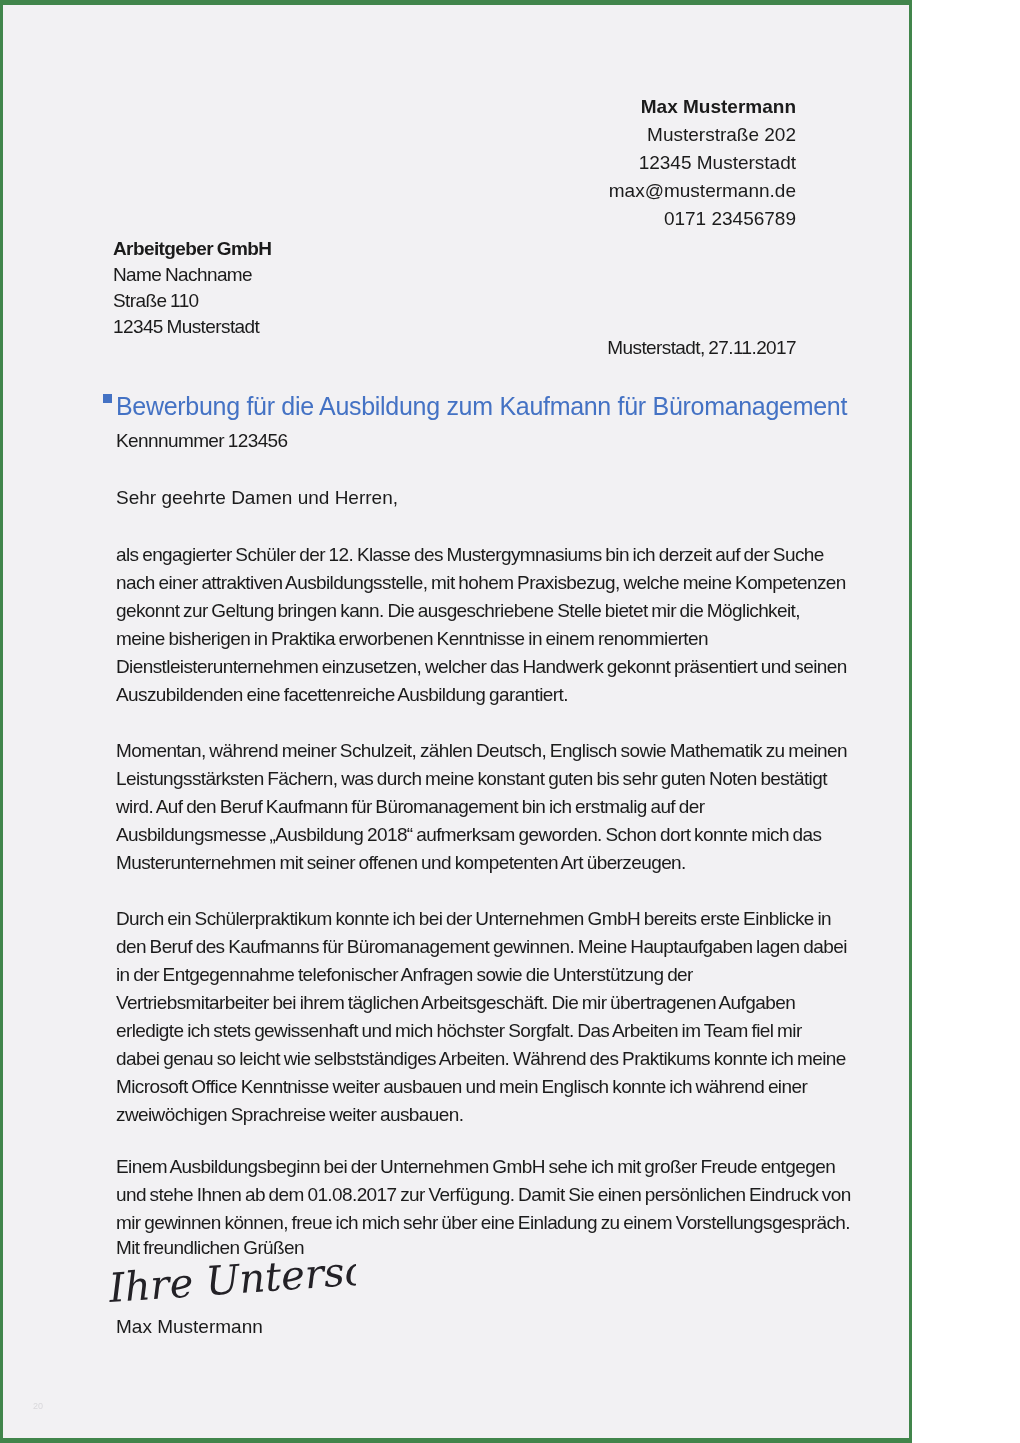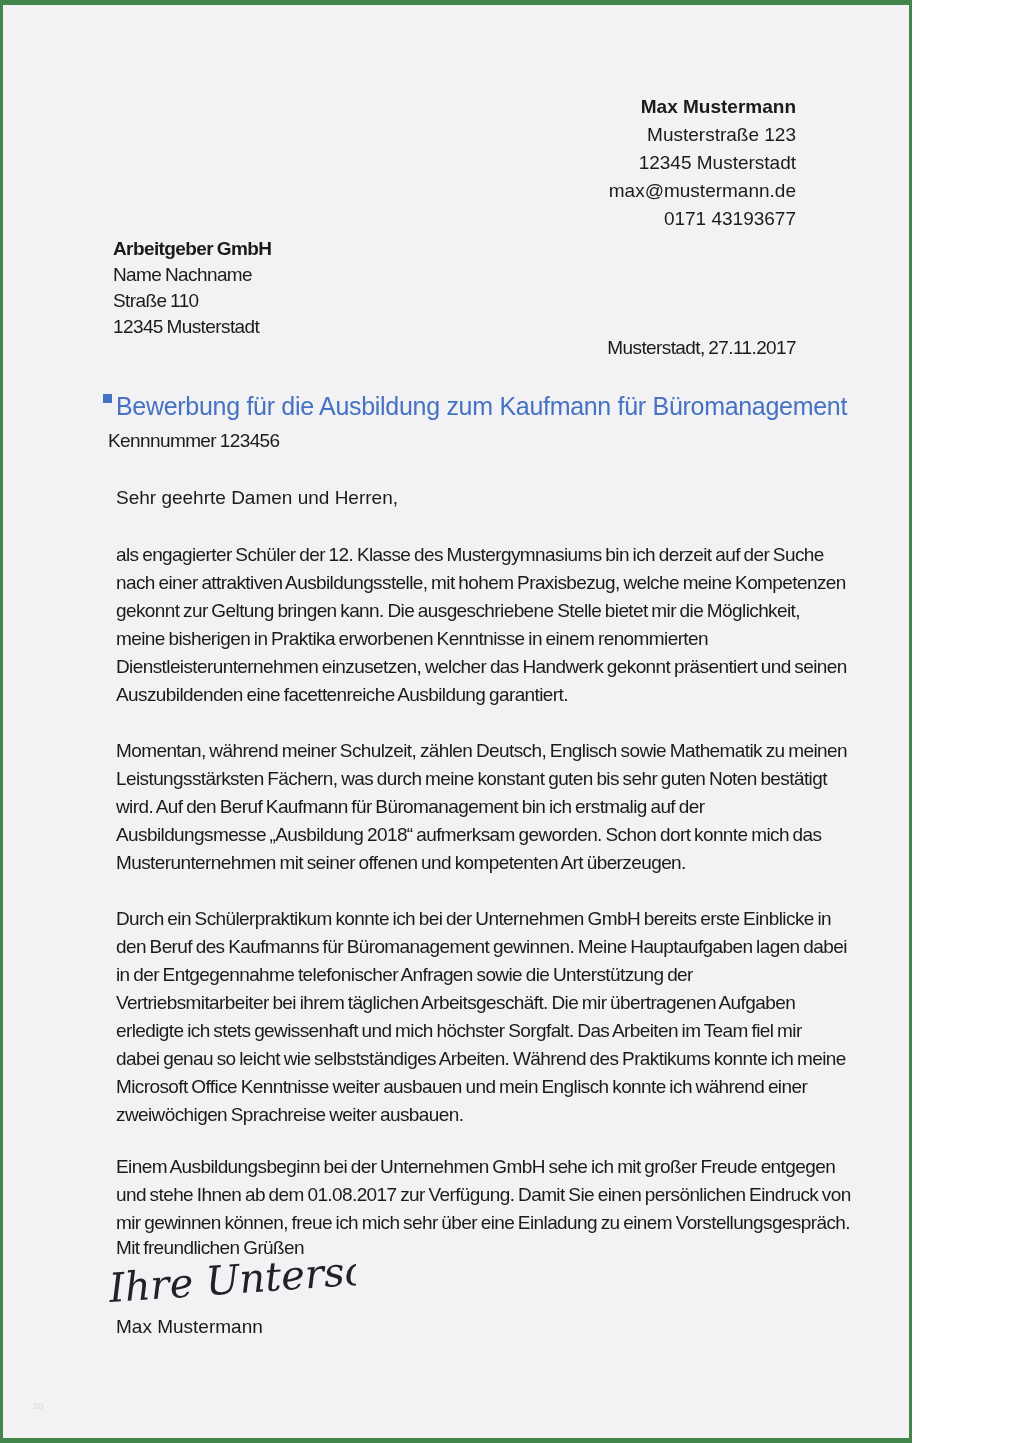--- a/index.html
+++ b/index.html
@@ -65,21 +65,21 @@
     margin-right: 4px;
     flex: 0 0 auto;
   }
   .subject-title {
     font-size: 25px;
     line-height: 30px;
     color: #4472c4;
     letter-spacing: -0.3px;
     text-align: right;
   }
-  .reference { top: 425px; left: 105px; font-size: 19px; }
+  .reference { top: 425px; left: 113px; font-size: 19px; }
   .salutation { top: 482px; left: 113px; font-size: 19px; }
 
   .para1 { top: 536px; left: 113px; width: 810px; }
   .para2 { top: 732px; left: 113px; width: 810px; }
   .para3 { top: 900px; left: 113px; width: 810px; }
   .para4 { top: 1148px; left: 113px; width: 810px; }
   .closing { top: 1229px; left: 113px; }
 
   .signature-svg {
     top: 1248px;
@@ -105,24 +105,24 @@
     color: #d9d8db;
   }
 </style>
 </head>
 <body>
 
 <div class="page">
 
   <div class="abs sender-block">
     <div class="bold">Max Mustermann</div>
-    <div>Musterstraße 123</div>
+    <div>Musterstraße 202</div>
     <div>12345 Musterstadt</div>
     <div>max@mustermann.de</div>
-    <div>0171 43193677</div>
+    <div>0171 23456789</div>
   </div>
 
   <div class="abs recipient-block narrow">
     <div class="bold">Arbeitgeber GmbH</div>
     <div>Name Nachname</div>
     <div>Straße 110</div>
     <div>12345 Musterstadt</div>
   </div>
 
   <div class="abs dateline narrow">Musterstadt, 27.11.2017</div>

